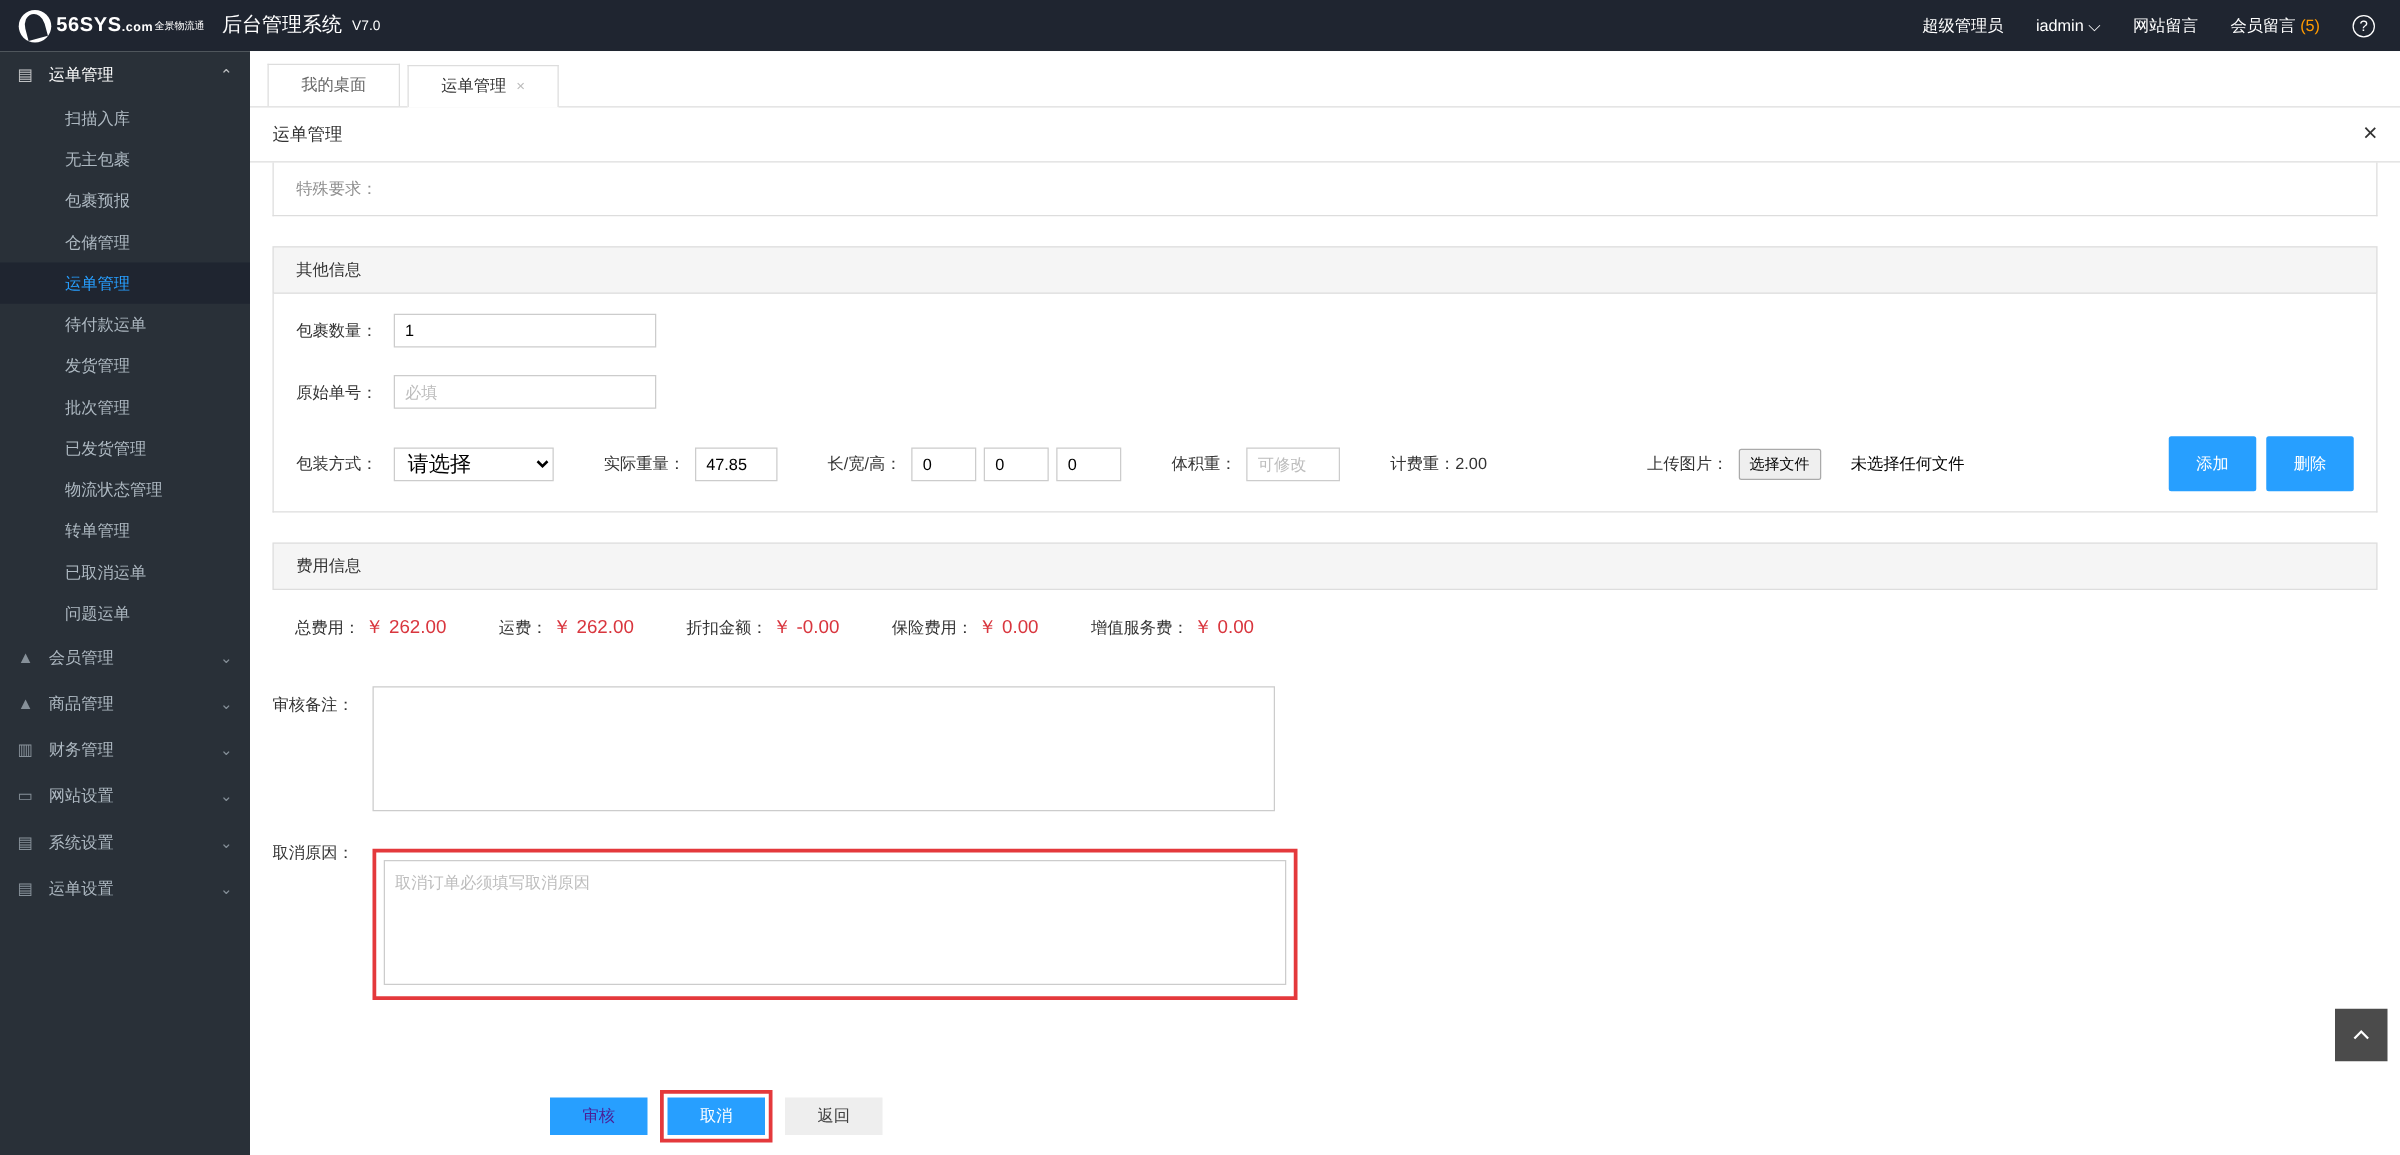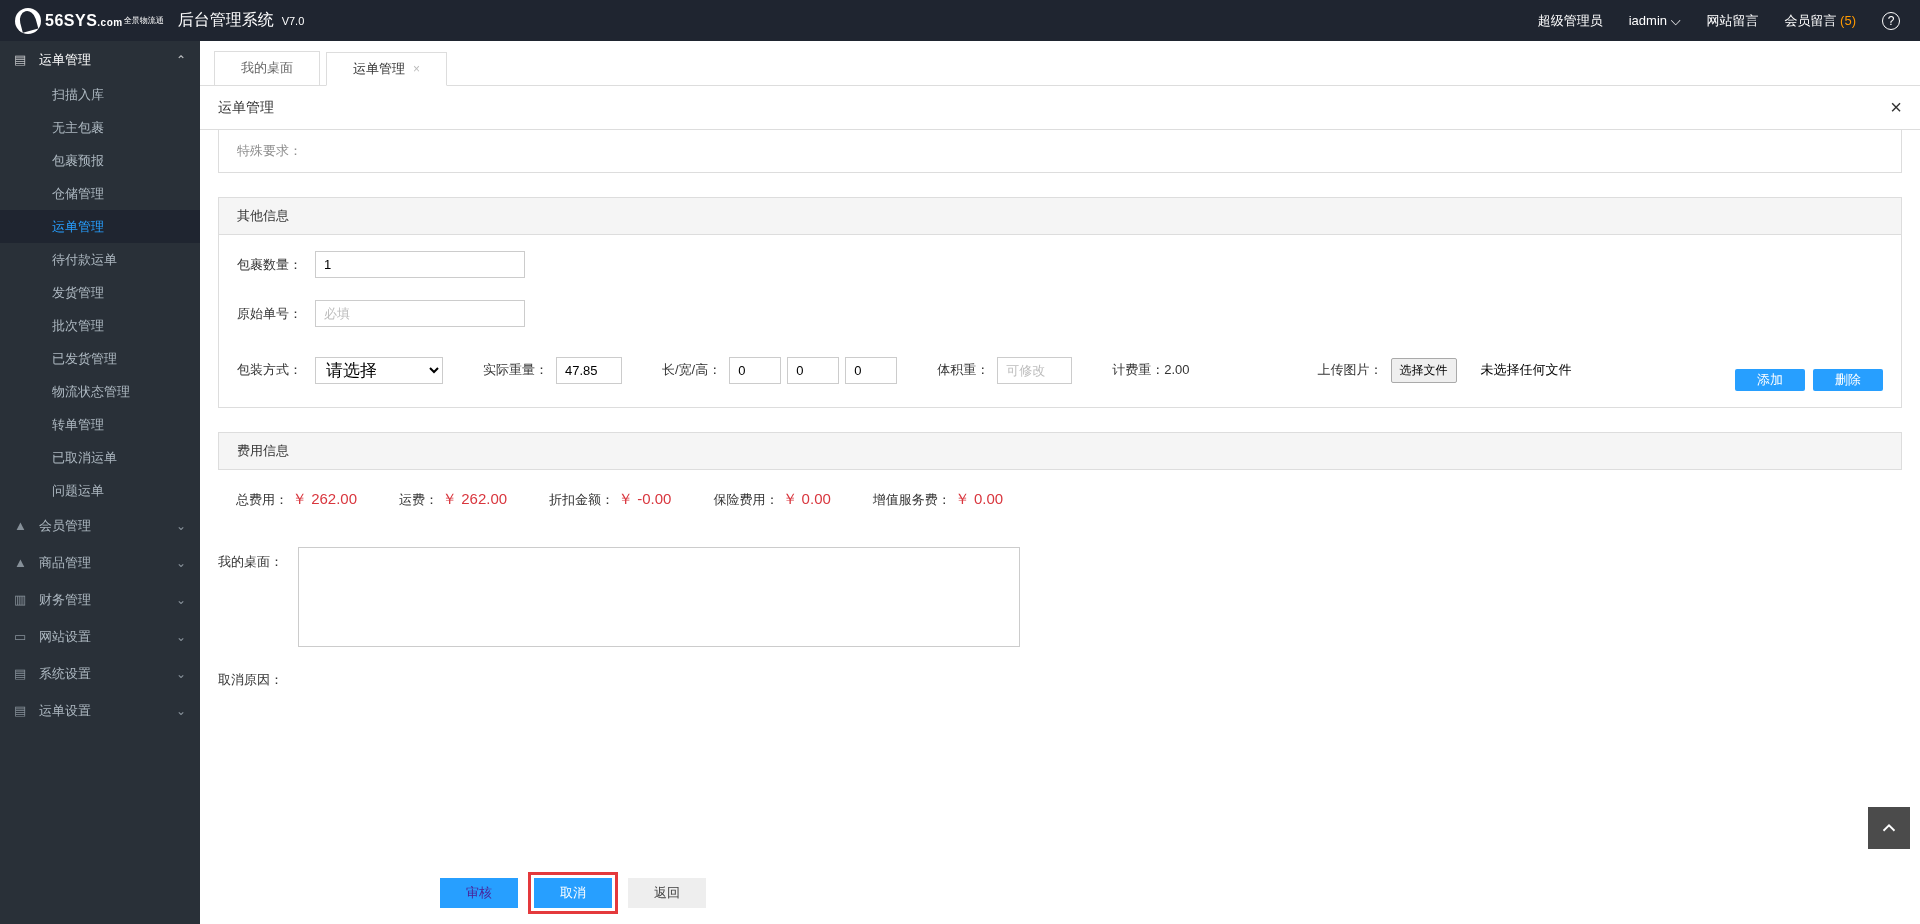--- a/index.html
+++ b/index.html
@@ -48,21 +48,21 @@
 .section-body { border: 1px solid #ddd; border-top: none; padding: 16px 18px; }
 
 .row { display: flex; align-items: center; margin-bottom: 22px; }
 .row:last-child { margin-bottom: 0; }
 .lbl { width: 78px; font-size: 13px; color: #333; }
 .inp { height: 27px; border: 1px solid #ccc; padding: 0 8px; font-size: 13px; }
 .sel { height: 27px; border: 1px solid #ccc; padding: 0 6px; font-size: 17px; background:#fff; }
 
 .pkg-row .lbl2 { margin-left: 40px; margin-right: 8px; font-size: 13px; }
 .pkg-row .lbl2:first-of-type { margin-left: 0; }
-.btn { height: 22px; padding: 0 22px; border: none; color: #fff; font-size: 13px; cursor: pointer; border-radius: 2px; margin-top: 20px; }
+.btn { height: 44px; padding: 0 22px; border: none; color: #fff; font-size: 13px; cursor: pointer; border-radius: 2px; }
 .btn-blue { background: #279fff; }
 .btn-add { margin-left: auto; }
 .file-btn { height: 25px; padding: 0 8px; font-size: 12px; background:#efefef; border:1px solid #aaa; border-radius:2px; }
 .fee-line { padding: 20px 18px; display: flex; gap: 42px; font-size: 13px; flex-wrap: wrap; }
 .fee-line .red { color: #d9363e; font-size: 15px; margin-left: 4px; }
 
 .remark-row { display: flex; margin-top: 18px; }
 .remark-row .lbl { width: 80px; padding-top: 6px; }
 .remark-row textarea { width: 722px; height: 100px; border: 1px solid #ccc; padding: 8px; font-size: 13px; resize: none; }
 
@@ -205,26 +205,29 @@
     <div class="section-head">费用信息</div>
     <div class="fee-line">
       <span><span>总费用：</span><span class="red">￥ 262.00</span></span>
       <span><span>运费：</span><span class="red">￥ 262.00</span></span>
       <span><span>折扣金额：</span><span class="red">￥ -0.00</span></span>
       <span><span>保险费用：</span><span class="red">￥ 0.00</span></span>
       <span><span>增值服务费：</span><span class="red">￥ 0.00</span></span>
     </div>
 
     <div class="remark-row">
-      <span class="lbl">我的桌面：</span>
+      <span class="lbl">审核备注：</span>
       <textarea style=""></textarea>
     </div>
 
     <div class="remark-row">
       <span class="lbl">取消原因：</span>
+      <span class="cancel-box">
+        <textarea placeholder="取消订单必须填写取消原因" style=""></textarea>
+      </span>
     </div>
   </div>
 
   <div class="bottom-btns" style="left:240px">
     <button class="btn-plain btn-review">审核</button>
     <span class="cancel-hl">
       <button class="btn-plain btn-cancel">取消</button>
     </span>
     <button class="btn-plain btn-back">返回</button>
   </div>

